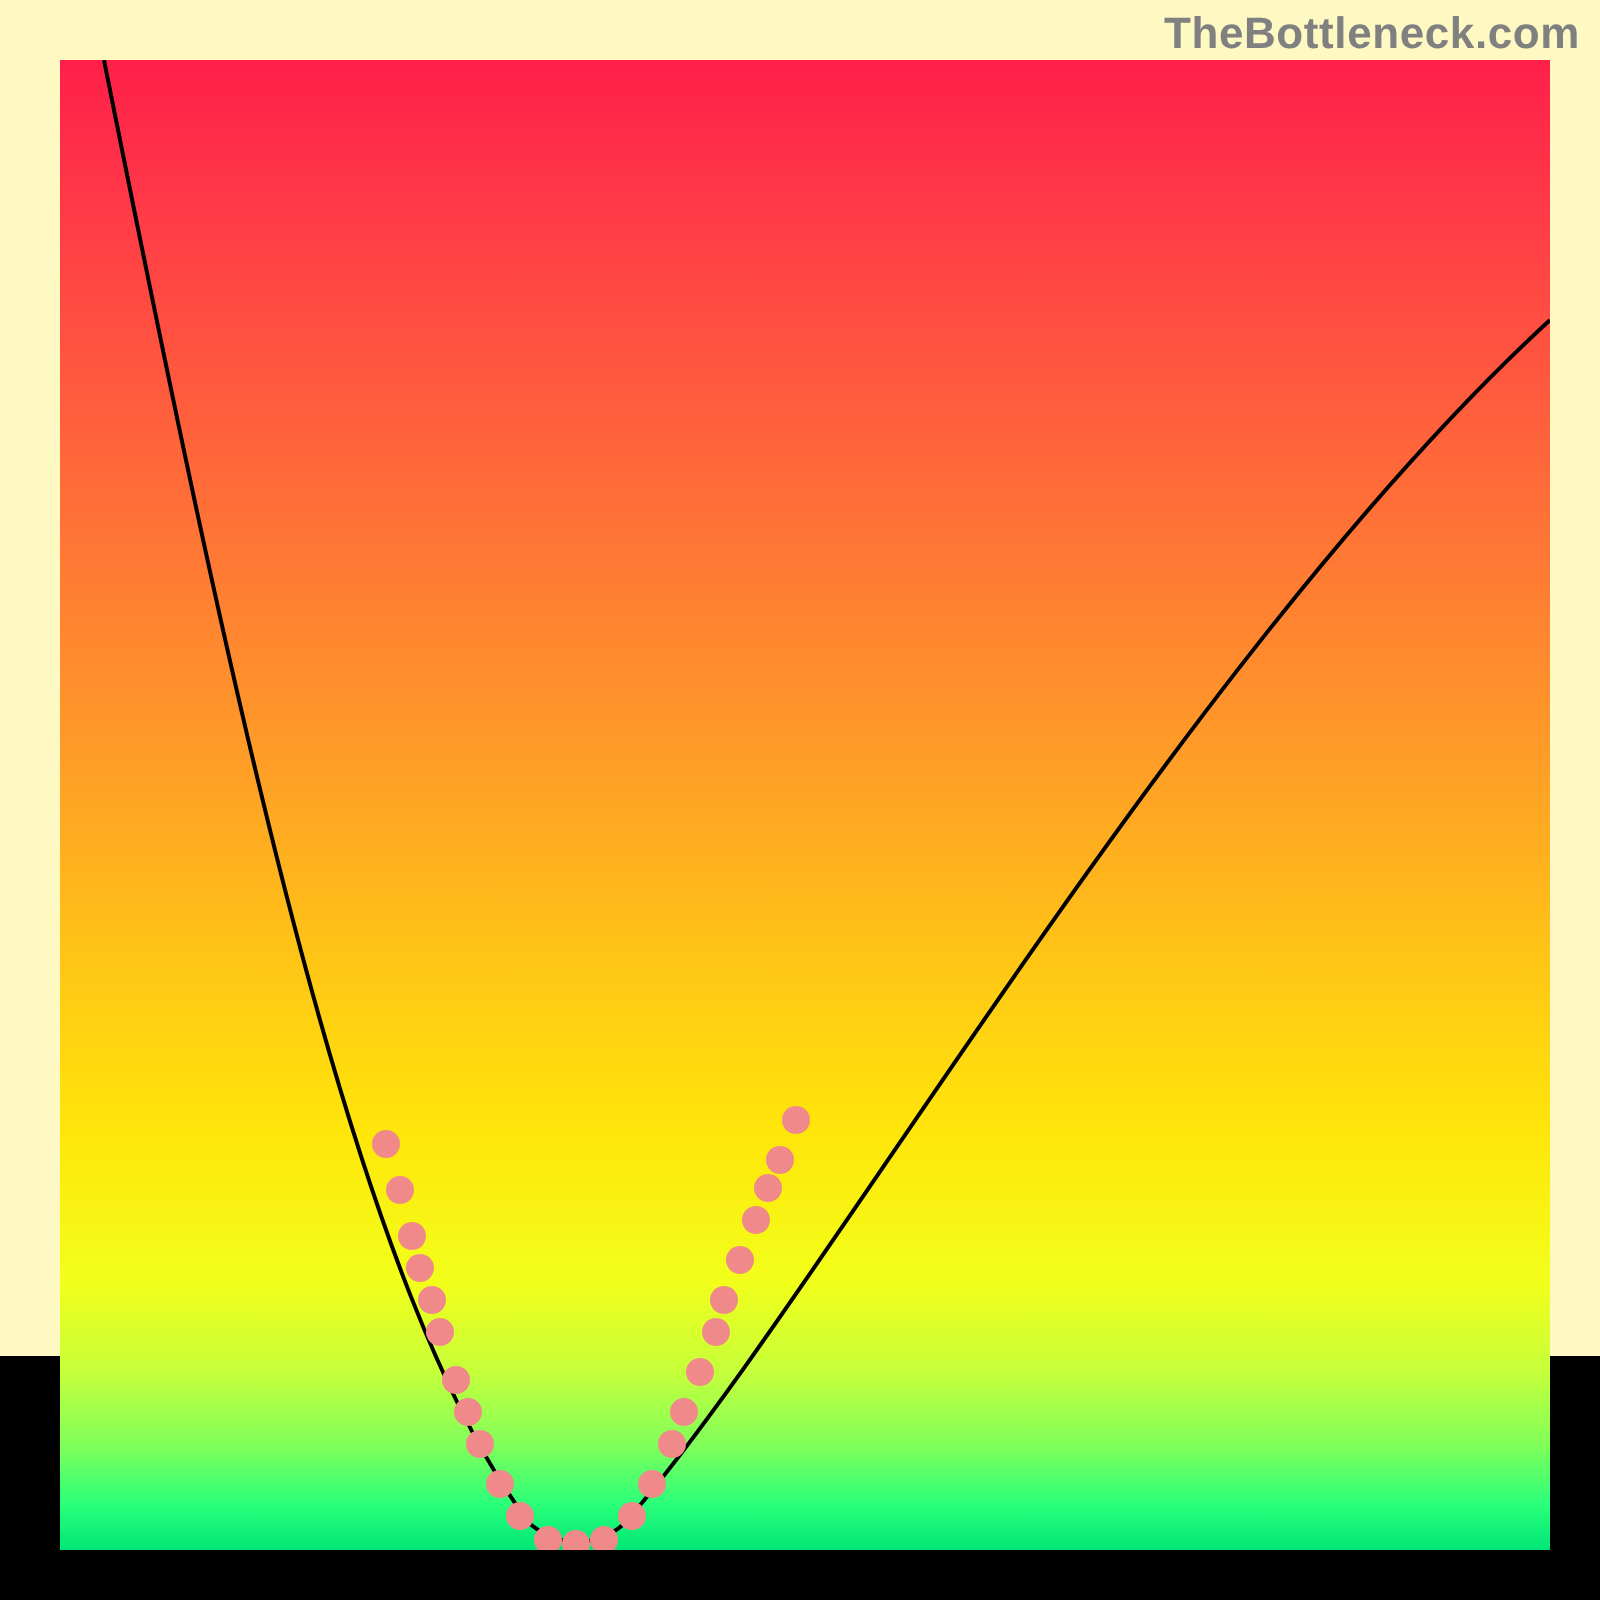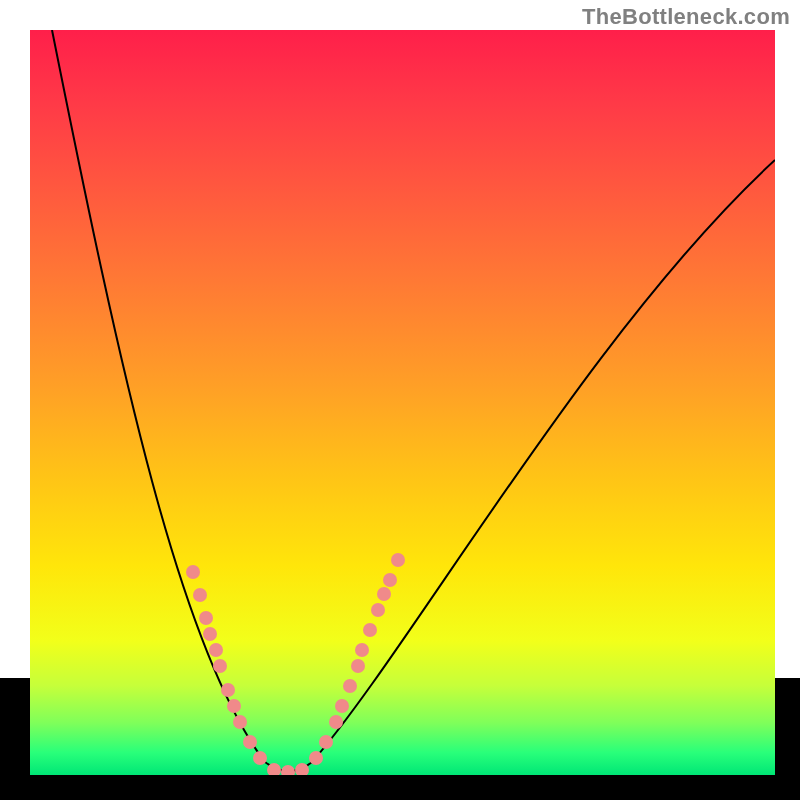--- a/index.html
+++ b/index.html
@@ -8,21 +8,21 @@
     width: 800px;
     height: 800px;
     background: #000;
     overflow: hidden;
     font-family: Arial, Helvetica, sans-serif;
   }
   .frame {
     position: relative;
     width: 800px;
     height: 678px;
-    background: #ffffff;
+    background: #fef9c3;
   }
   .plot-area {
     position: absolute;
     left: 30px;
     top: 30px;
     width: 745px;
     height: 745px;
     background: linear-gradient(to bottom,
       #ff1f4a 0%,
       #ff3a47 10%,

